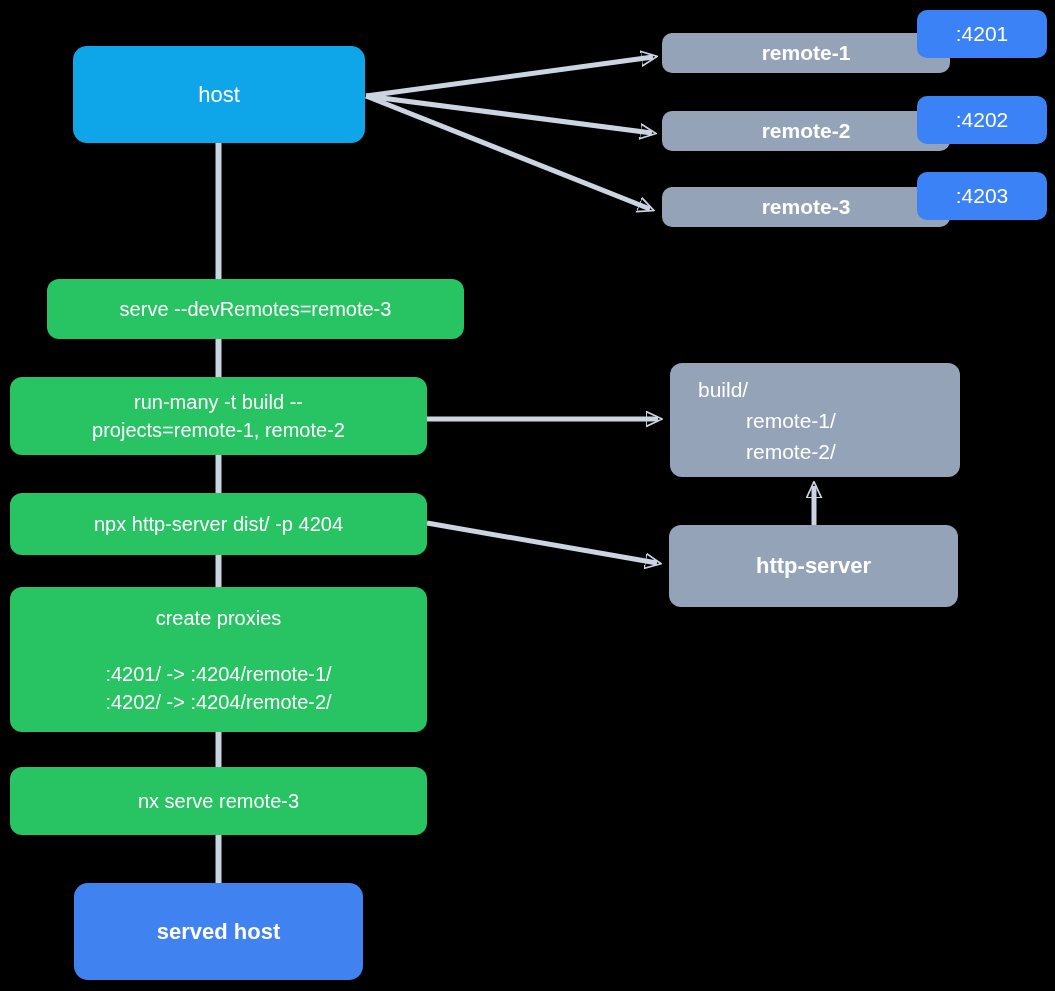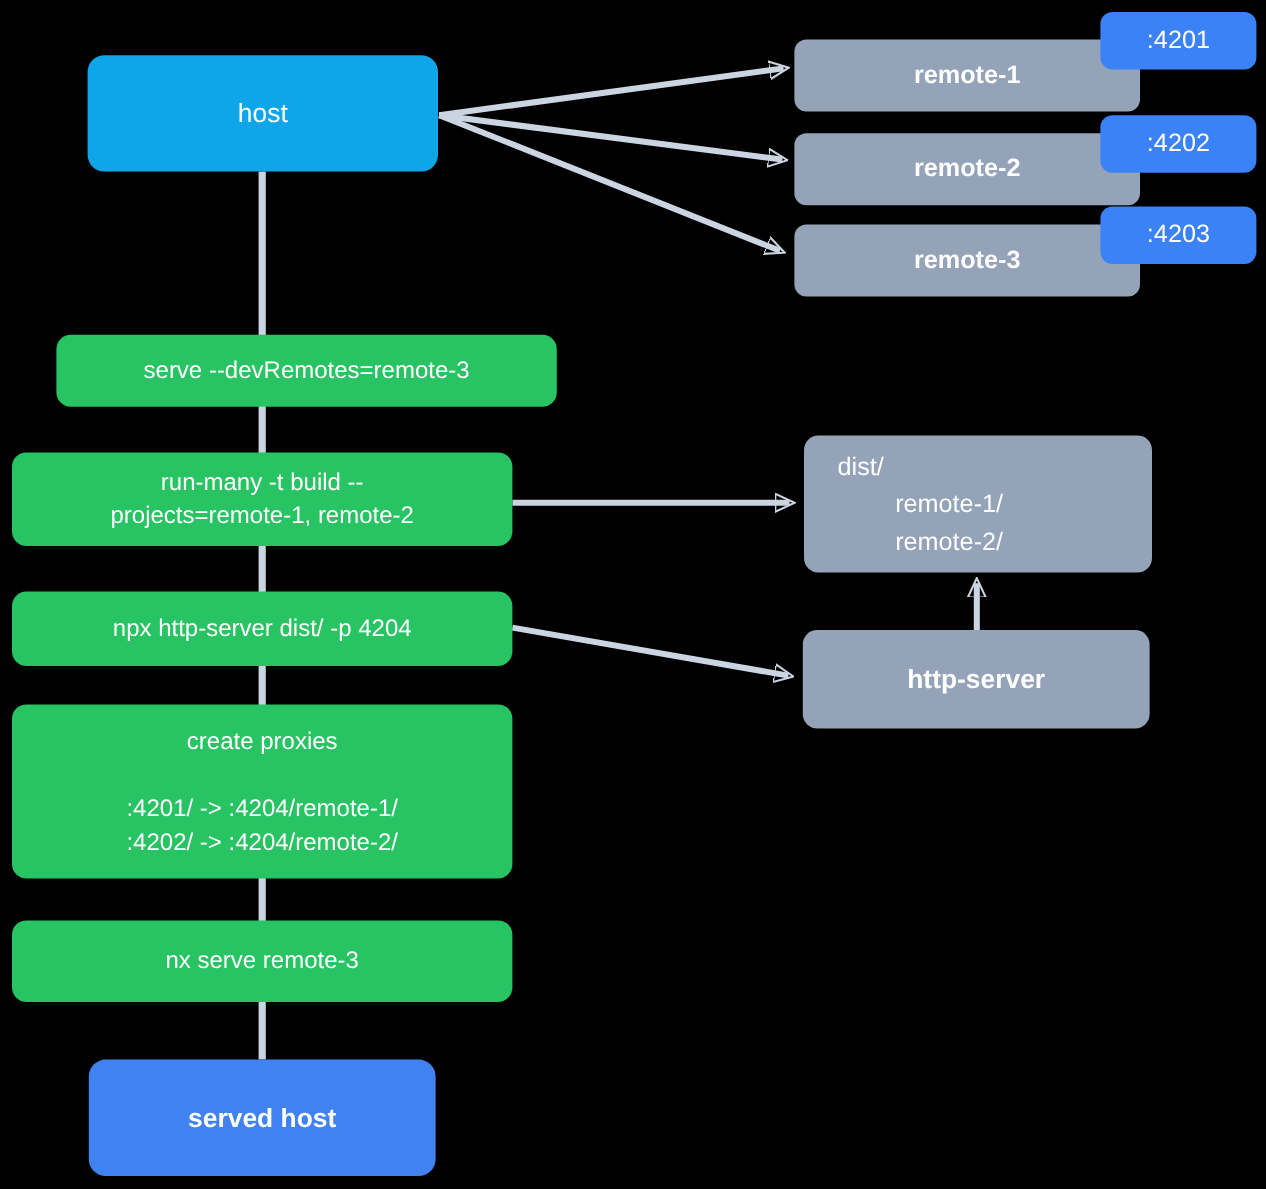--- a/index.html
+++ b/index.html
@@ -33,21 +33,21 @@
     color: var(--text);
     box-sizing: border-box;
   }
   .host {
     left: 73px; top: 46px; width: 292px; height: 97px;
     background: var(--host-fill);
     border-radius: 14px;
     font-weight: normal; font-size: 22px;
   }
   .remote {
-    left: 662px; width: 288px; height: 60px;
+    left: 662px; width: 288px; height: 40px;
     background: var(--remote-fill);
     border-radius: 10px;
     font-weight: bold; font-size: 21px;
   }
   .remote-1 { top: 33px; }
   .remote-2 { top: 111px; }
   .remote-3 { top: 187px; }
   .badge {
     left: 917px; width: 130px; height: 48px;
     background: var(--badge-fill);
@@ -156,21 +156,21 @@
     <div class="line"></div>
     <div class="line">:4201/ -&gt; :4204/remote-1/</div>
     <div class="line">:4202/ -&gt; :4204/remote-2/</div>
   </div>
 
   <div class="node cmd cmd-5">
     <div class="line">nx serve remote-3</div>
   </div>
 
   <div class="node dist">
-    <div class="line">dist/</div>
+    <div class="line">build/</div>
     <div class="line indent">remote-1/</div>
     <div class="line indent">remote-2/</div>
   </div>
 
   <div class="node served-host">
     <span>served host</span>
   </div>
 
   <div class="node http-server">
     <span>http-server</span>

